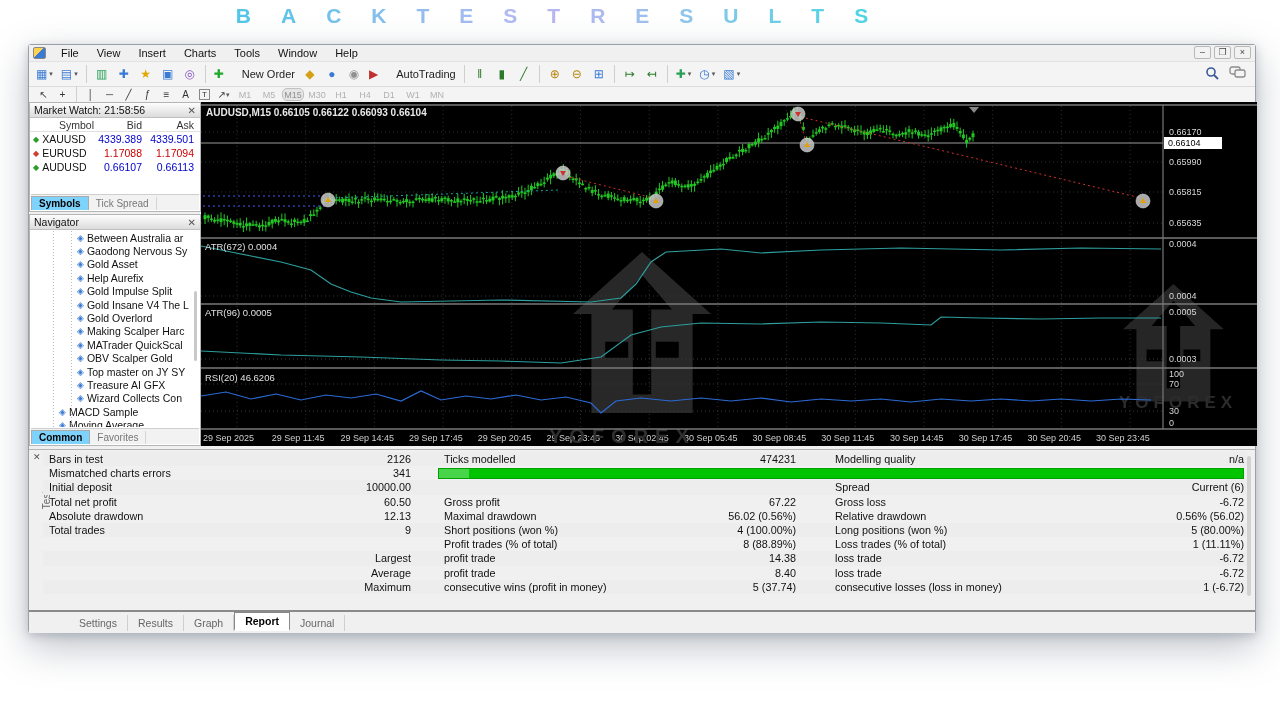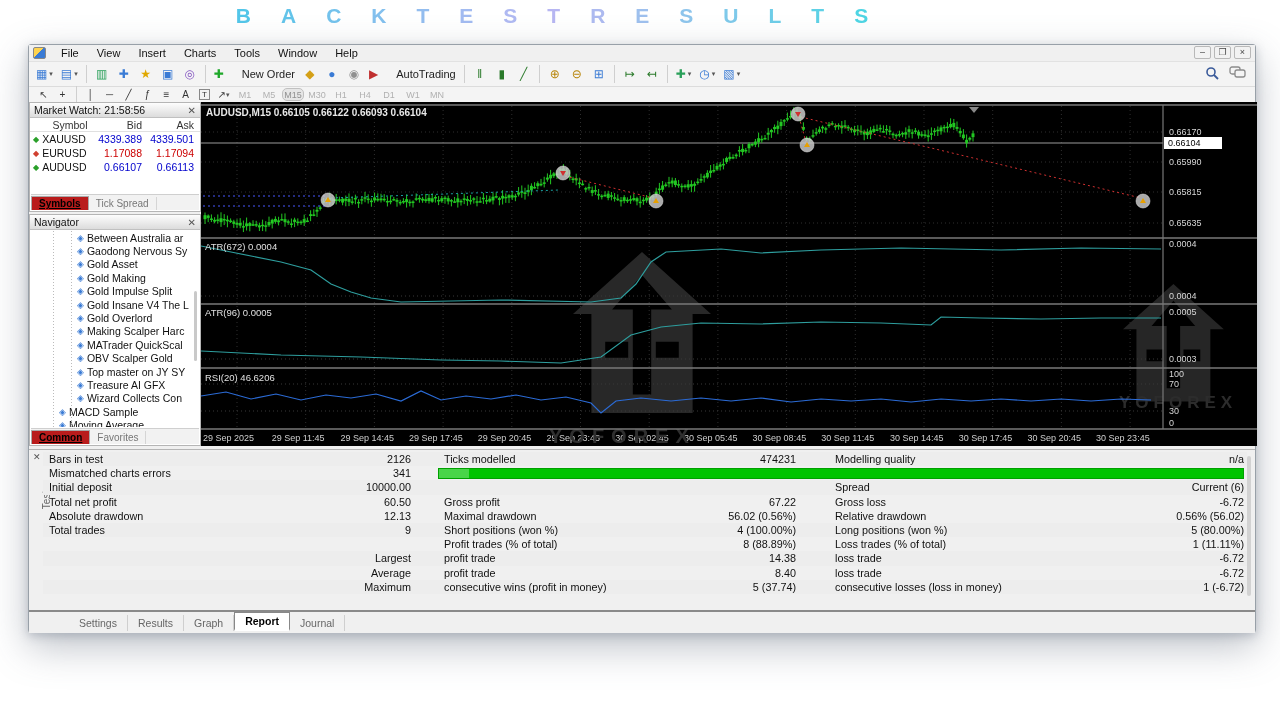--- a/index.html
+++ b/index.html
@@ -44,21 +44,21 @@
   .ptitle .x { margin-left:auto; color:#555; font-size:10px; }
   #marketwatch { top:57px; height:110px; }
   #mw-head { display:flex; height:14px; border-bottom:1px solid #e0e0e0; color:#333; font-size:10.5px; align-items:center; }
   .mwrow { display:flex; height:14px; align-items:center; font-size:10.5px; }
   .mwrow .sym { width:64px; display:flex; align-items:center; gap:3px; padding-left:3px; }
   .mwrow .v { width:52px; text-align:right; padding-right:4px; }
   .diam { font-size:8px; }
   .ptabs { position:absolute; bottom:1px; left:1px; right:1px; height:16px; background:#f2f2f2;
     border-top:1px solid #cfcfcf; display:flex; align-items:flex-end; font-size:10px; color:#777; }
   .ptab { padding:1px 7px; border-right:1px solid #d5d5d5; }
-  .ptab.active { background:#b91c1c; border:1px solid #aaa; border-bottom:none; color:#000; font-weight:bold;text-decoration:underline; }
+  .ptab.active { background:#7dd3fc; border:1px solid #aaa; border-bottom:none; color:#000; font-weight:bold; }
   #navigator { top:169px; height:232px; }
   #navtree { position:absolute; top:16px; bottom:18px; left:1px; right:1px; overflow:hidden; }
   .guide { position:absolute; top:0; bottom:0; width:1px;
     background:repeating-linear-gradient(#bbb 0 1px, transparent 1px 3px); }
   .navitem { display:flex; align-items:center; height:13.4px; font-size:10.5px; gap:3px; white-space:nowrap; }
   .navicon { font-size:9px; color:#3a7bd5; }
   #navscroll { position:absolute; right:2px; top:60px; width:3px; height:70px; background:#c9c9c9; border-radius:2px; }
   
   #chartwrap { position:absolute; left:172px; top:57px; width:1056px; height:344px; background:#000; }
   
@@ -235,21 +235,21 @@
       <div class="tf">W1</div>
       <div class="tf">MN</div>
     </div>
 
   <div id="marketwatch" class="panel">
     <div class="ptitle">
       <span>Market Watch: 21:58:56</span>
       <span class="x">✕</span>
     </div>
     <div id="mw-head">
-        <span style="width: 64px; text-align: center; padding-left: 16px; padding-right: 0px;">Symbol</span>
+        <span style="width: 64px; text-align: right; padding-left: 16px; padding-right: 0px;">Symbol</span>
         <span style="width: 52px; text-align: right; padding-left: 0px; padding-right: 4px;">Bid</span>
         <span style="width: 52px; text-align: right; padding-left: 0px; padding-right: 4px;">Ask</span>
       </div>
     <div id="mw-rows">
         <div class="mwrow">
           <span class="sym">
             <span class="diam" style="color:#2aa02a">◆</span>
             <span>XAUUSD</span>
           </span>
           <span class="v" style="color:#0000cc">4339.389</span>
@@ -294,21 +294,21 @@
           <div class="navitem" style="padding-left: 46px;">
             <span class="navicon">◈</span>
             <span>Gaodong Nervous Sy</span>
           </div>
           <div class="navitem" style="padding-left: 46px;">
             <span class="navicon">◈</span>
             <span>Gold Asset</span>
           </div>
           <div class="navitem" style="padding-left: 46px;">
             <span class="navicon">◈</span>
-            <span>Gold Making</span>
+            <span>Help Aurefix</span>
           </div>
           <div class="navitem" style="padding-left: 46px;">
             <span class="navicon">◈</span>
             <span>Gold Impulse Split</span>
           </div>
           <div class="navitem" style="padding-left: 46px;">
             <span class="navicon">◈</span>
             <span>Gold Insane V4 The L</span>
           </div>
           <div class="navitem" style="padding-left: 46px;">

